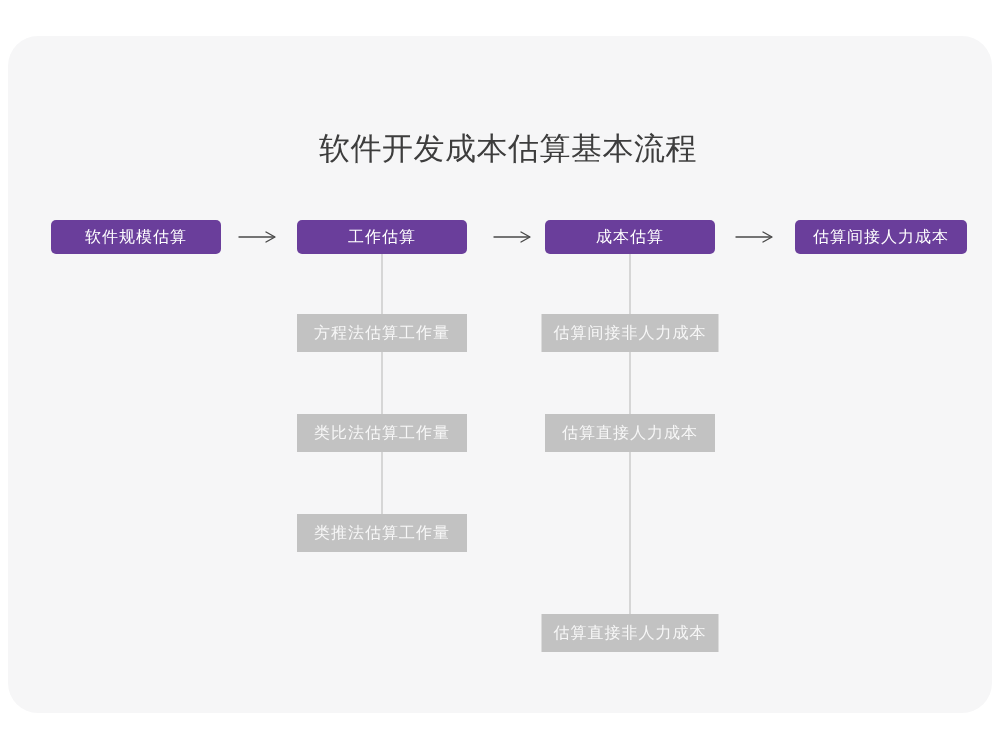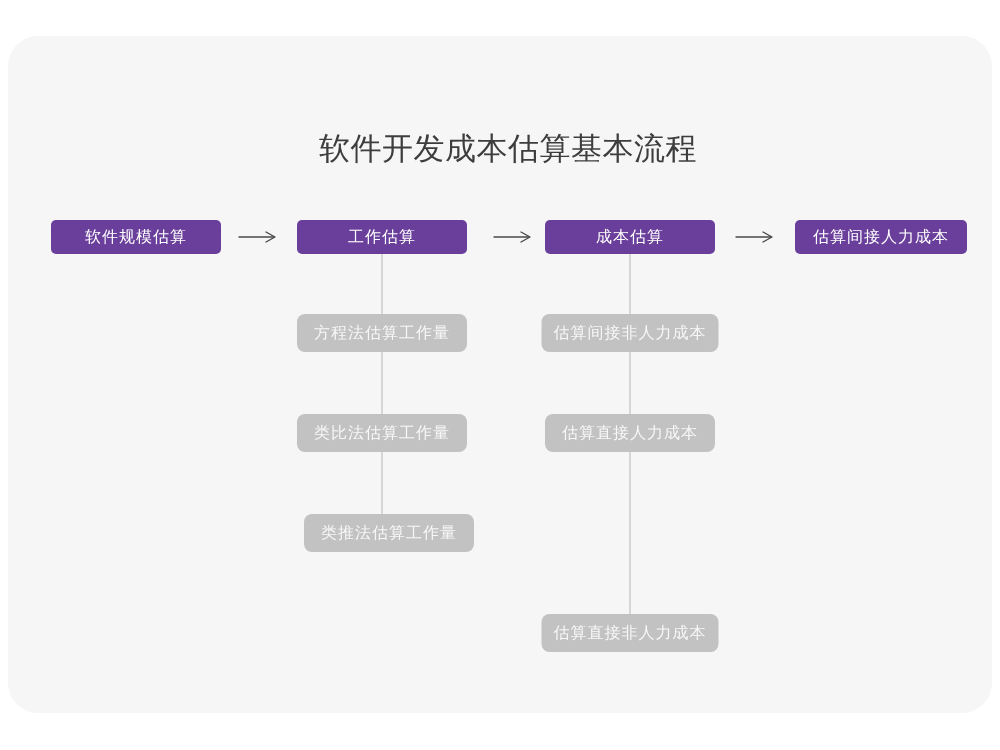--- a/index.html
+++ b/index.html
@@ -70,34 +70,34 @@
   .node-3{ left:622px; }
   .node-4{ left:873px; }
   .sub{
     position:absolute;
     transform:translateX(-50%);
     min-width:170px;
     height:38px;
     padding:0 12px;
     background:var(--secondary-node);
     color:var(--secondary-node-text);
-    border-radius:8px;
+    border-radius:0;
     display:flex;
     align-items:center;
     justify-content:center;
     font-size:16px;
     letter-spacing:1px;
     white-space:nowrap;
     z-index:2;
   }
   .col-work{ left:374px; }
   .col-cost{ left:622px; }
   .row-1{ top:278px; }
   .row-2{ top:378px; }
-  .row-3{ top:478px;margin-left:7px; }
+  .row-3{ top:478px; }
   .row-4{ top:578px;justify-content:center; }
   .arrow{
     position:absolute;
     top:194px;
     width:40px;
     height:14px;
     z-index:2;
   }
   .arrow-1{ left:230px; }
   .arrow-2{ left:485px; }

